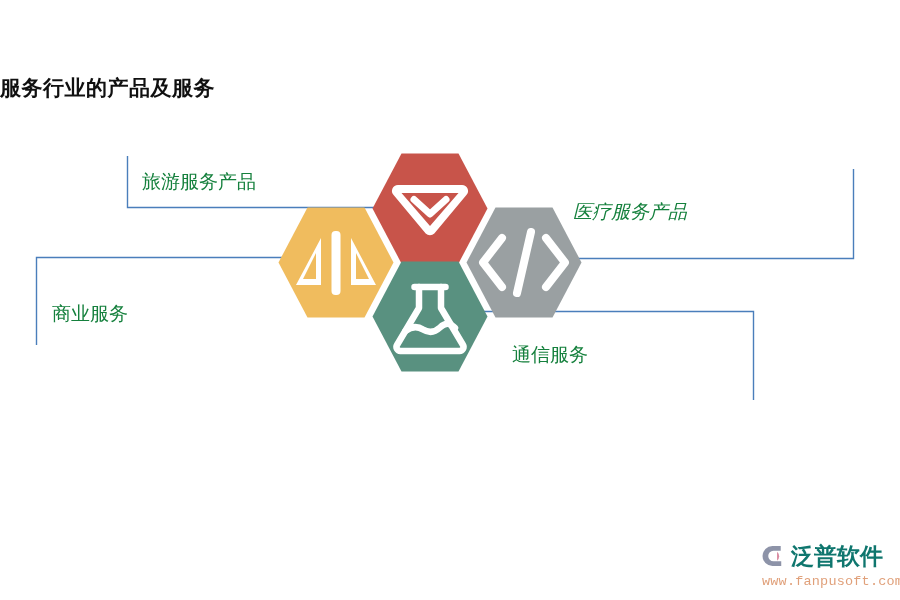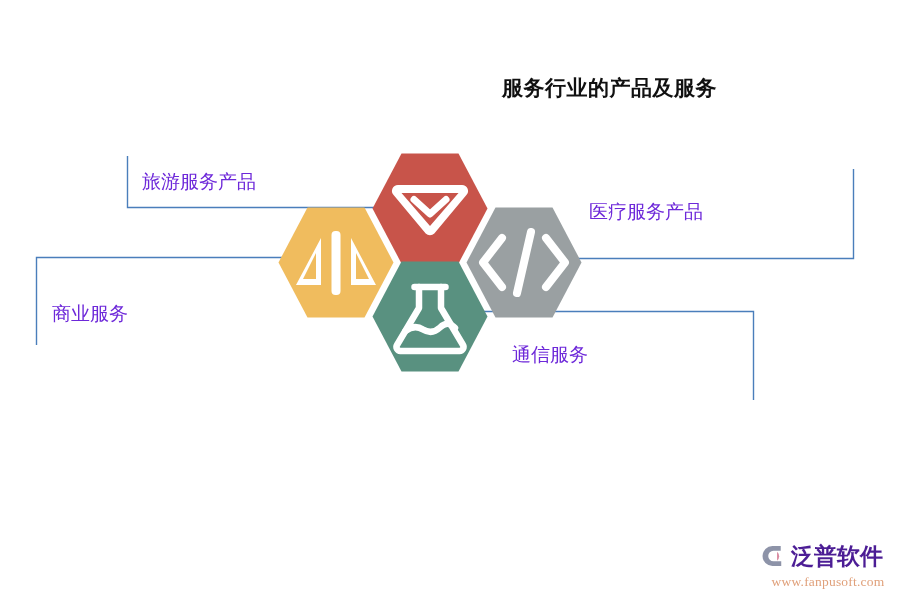--- a/index.html
+++ b/index.html
@@ -19,21 +19,21 @@
     background: #ffffff;
     overflow: hidden;
   }
 
   
   .title {
     position: absolute;
     left: 0;
     top: 74px;
     width: 717px;
-    text-align: right;
+    text-align: left;
     font-size: 21px;
     font-weight: bold;
     color: #101010;
     letter-spacing: 0.5px;
     white-space: nowrap;
   }
 
   
   #connectors {
     position: absolute;
@@ -49,26 +49,26 @@
     left: 0;
     top: 0;
     width: 900px;
     height: 600px;
   }
 
   
   .label {
     position: absolute;
     font-size: 19px;
-    color: #6d28d9;
+    color: #15803d;
     white-space: nowrap;
     line-height: 1;
   }
   .label-travel   { left: 142px; top: 172px; }
-  .label-medical  { left: 589px; top: 202px; }
+  .label-medical  { left: 573px; top: 202px; font-style: italic; }
   .label-business { left: 52px;  top: 304px; }
   .label-comm     { left: 512px; top: 345px; text-align: right; }
 
   
   .logo {
     position: absolute;
     left: 762px;
     top: 541px;
     width: 132px;
     height: 52px;
@@ -80,29 +80,29 @@
   }
   .logo-mark {
     width: 26px;
     height: 26px;
     margin-right: 3px;
     flex: none;
   }
   .logo-name {
     font-size: 23px;
     font-weight: bold;
-    color: #4c1d95;
+    color: #0f766e;
     letter-spacing: 0px;
     line-height: 1;
   }
   .logo-url {
     margin-top: 3px;
     font-size: 13.5px;
     color: #e0a07a;
-    font-family: Liberation Serif, serif;
+    font-family: Liberation Mono, monospace;
     letter-spacing: 0.2px;
     text-align: center;
     width: 132px;
   }
 </style>
 </head>
 <body>
 
 <div id="canvas">
 

